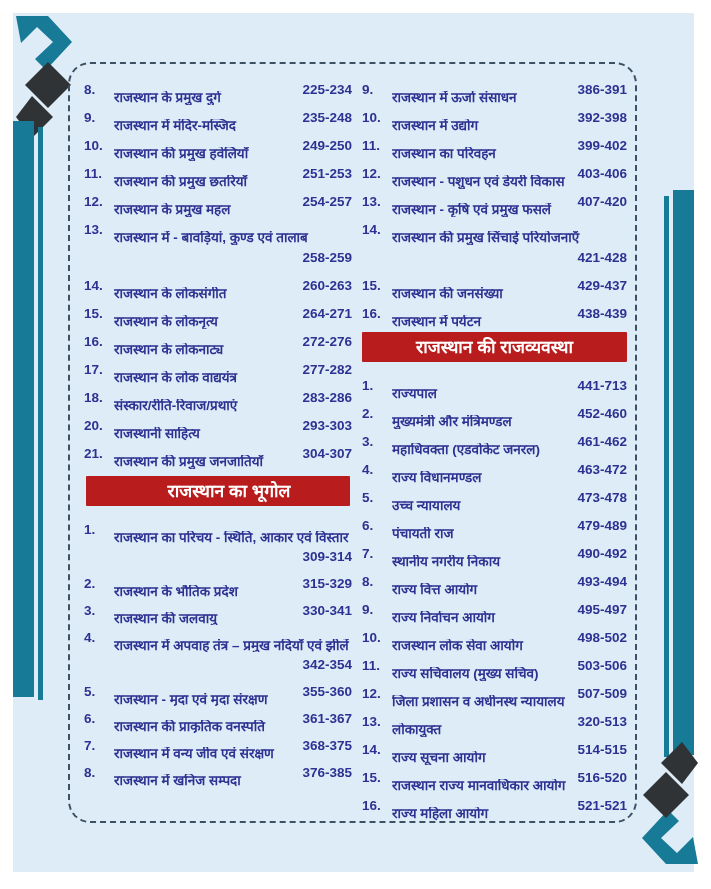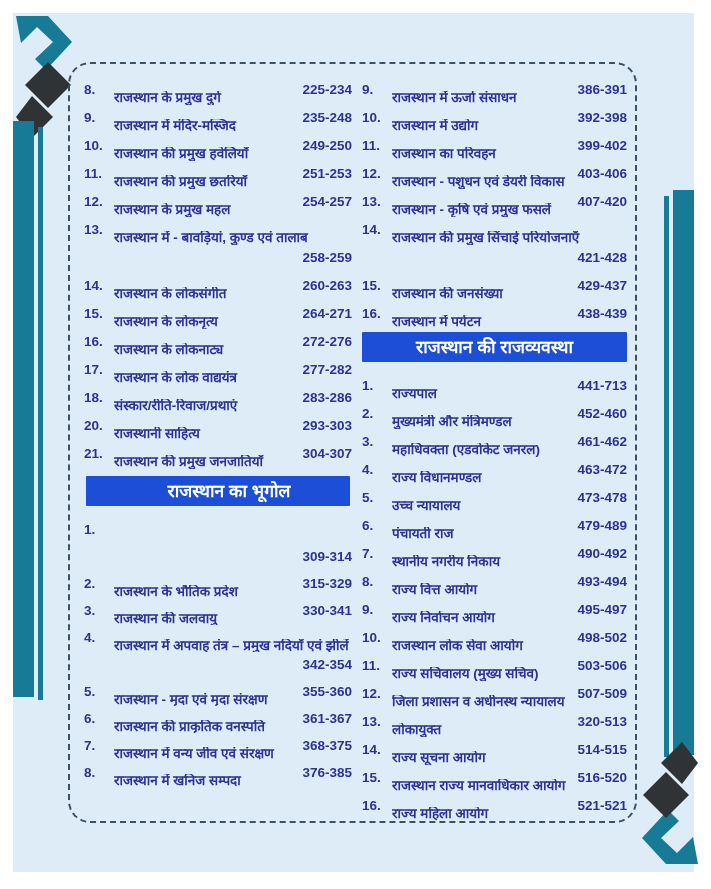--- a/index.html
+++ b/index.html
@@ -24,21 +24,21 @@
   #col-right{left:292px;width:265px;}
 
   .row{display:flex;align-items:center;height:28px;color:#2f3192;font-weight:bold;
        font-size:13.5px;line-height:1;}
   .sec-bottom-left .row{height:27px;}
   .row .num{width:30px;flex:0 0 30px;}
   .row .title{flex:1 1 auto;white-space:nowrap;overflow:hidden;margin-top:16px;}
   .row .pages{white-space:nowrap;}
   .row.pages-line{justify-content:flex-end;}
 
-  .band{background:#1d4ed8;color:#ffffff;text-align:center;font-weight:bold;
+  .band{background:#b91c1c;color:#ffffff;text-align:center;font-weight:bold;
         font-size:17.5px;height:30px;line-height:30px;border-radius:1px;}
   #band-geo{margin:8px 2px 10px 2px;padding-left:22px;}
   #band-polity{margin:4px 0 10px 0;}
 </style>
 </head>
 <body>
 
 <div id="page">
   <div id="panel"></div>
 
@@ -128,20 +128,21 @@
           <div class="row">
             <span class="num">21.</span>
             <span class="title">राजस्थान की प्रमुख जनजातियाँ</span>
             <span class="pages">304-307</span>
           </div>
         </div>
       <div class="band" id="band-geo">राजस्थान का भूगोल</div>
       <div class="sec-bottom-left" id="left-items-bottom">
           <div class="row">
             <span class="num">1.</span>
+            <span class="title">राजस्थान का परिचय - स्थिति, आकार एवं विस्तार</span>
           </div>
           <div class="row pages-line">
             <span class="pages">309-314</span>
           </div>
           <div class="row">
             <span class="num">2.</span>
             <span class="title">राजस्थान के भौतिक प्रदेश</span>
             <span class="pages">315-329</span>
           </div>
           <div class="row">

